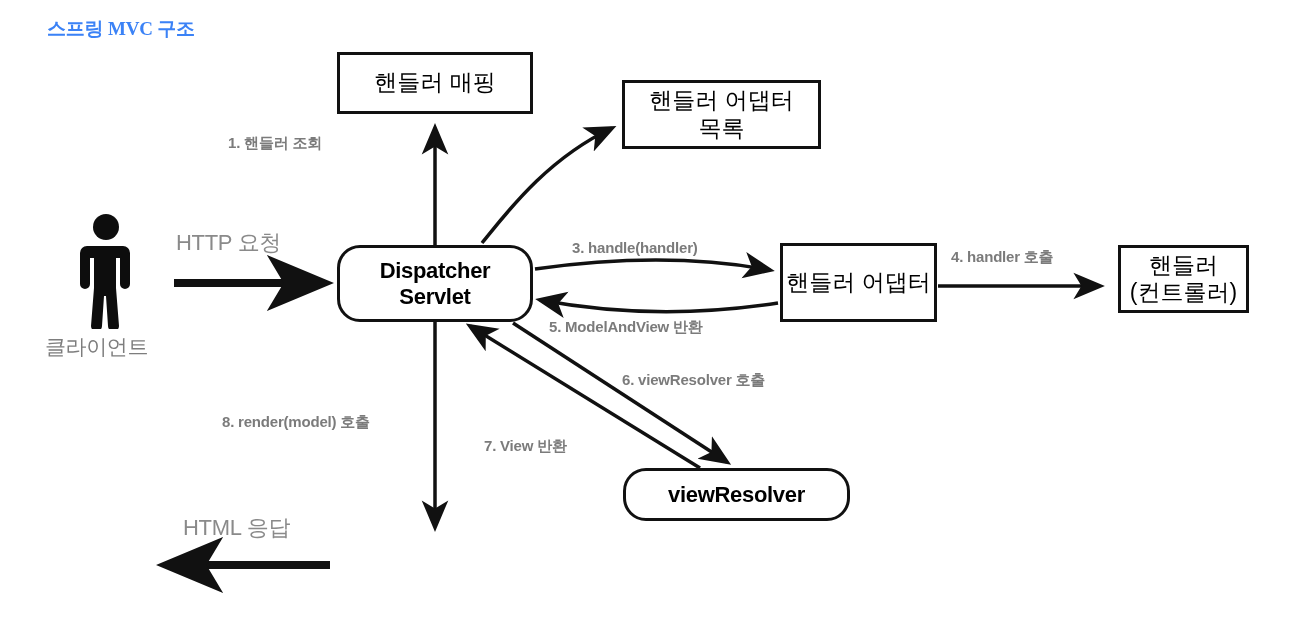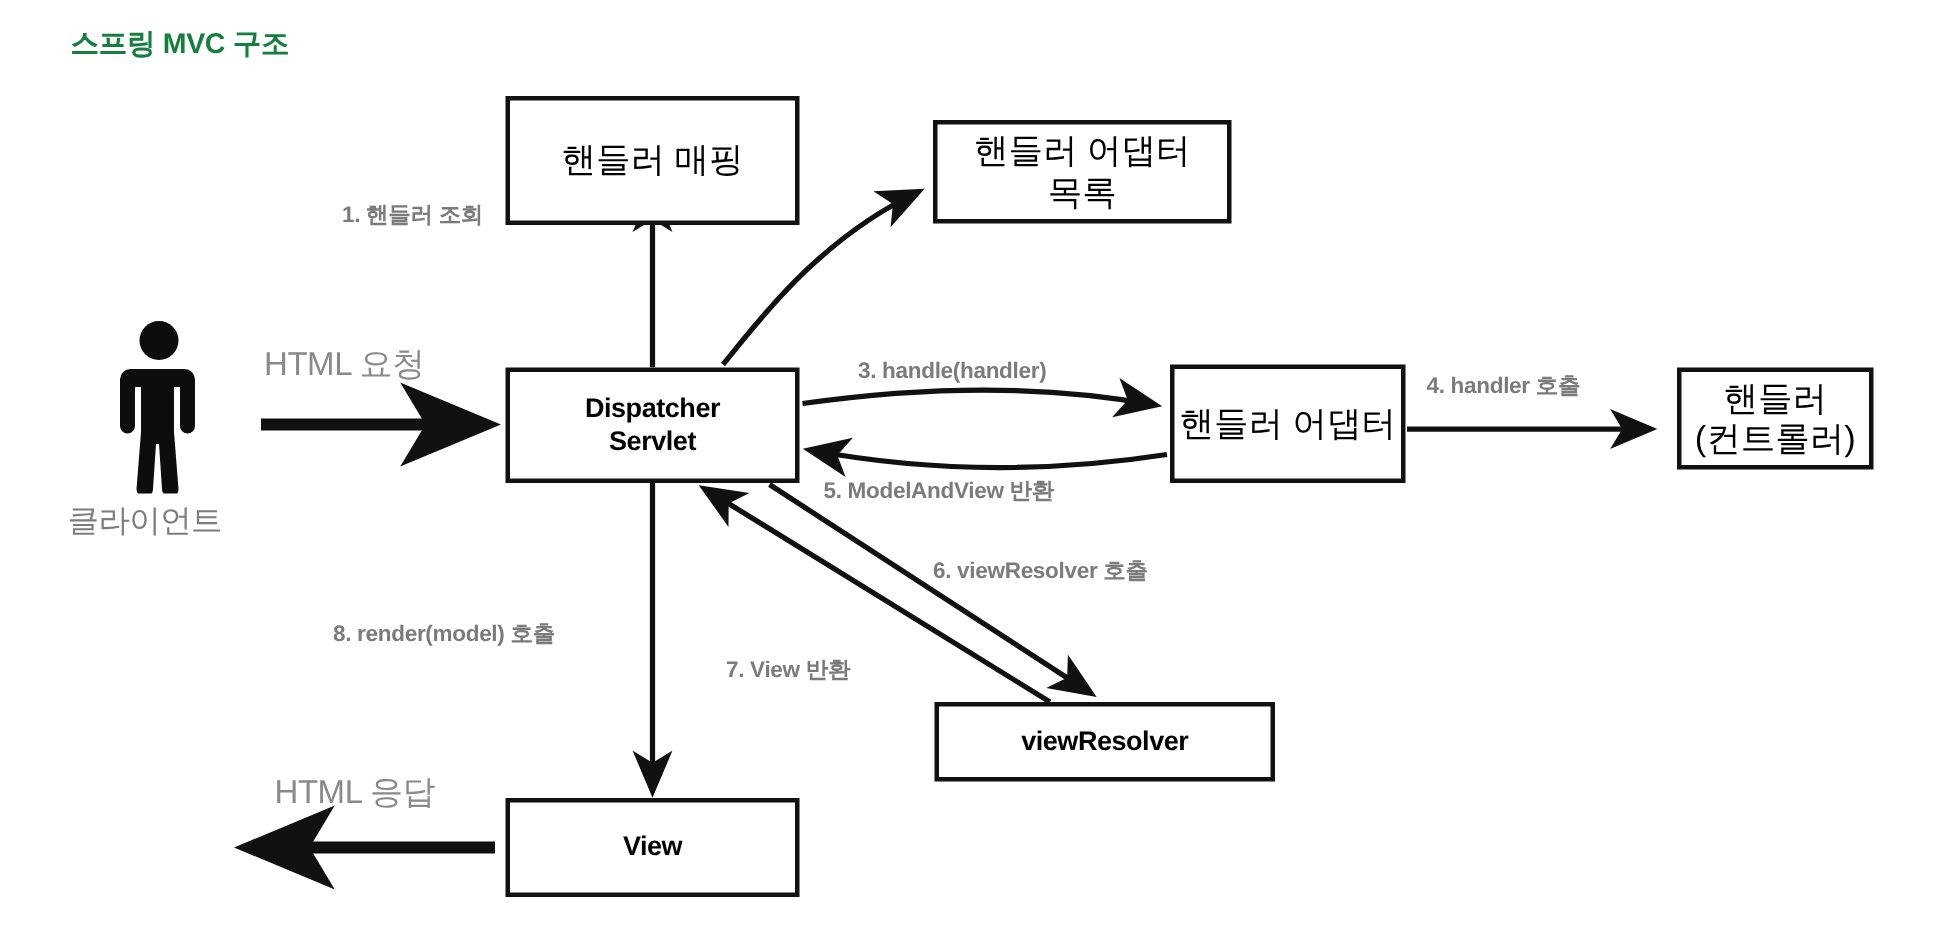--- a/index.html
+++ b/index.html
@@ -14,39 +14,40 @@
     overflow: hidden;
   }
   #diagram-root { position: absolute; inset: 0; }
   #edges { position: absolute; left: 0; top: 0; width: 1304px; height: 628px; }
 
   .page-title {
     position: absolute;
     left: 47px; top: 16px;
     font-size: 19px;
     font-weight: bold;
-    color: #15803d;
+    color: #3b82f6;
     letter-spacing: -0.2px;
     white-space: nowrap;
+    font-family: Liberation Serif, serif;
   }
 
   .node {
     position: absolute;
     border: 3px solid #111111;
     background: #ffffff;
     display: flex;
     align-items: center;
     justify-content: center;
     text-align: center;
     color: #000000;
     line-height: 1.18;
     white-space: pre-line;
   }
   .node-kr { font-size: 23px; font-weight: 400; }
-  .node-en { font-size: 18px; font-weight: bold; letter-spacing: -0.3px; }
+  .node-en { font-size: 22px; font-weight: bold; letter-spacing: -0.3px; border-radius: 23px; }
 
   .edge-label {
     position: absolute;
     color: #7b7b7b;
     font-size: 15px;
     font-weight: bold;
     white-space: nowrap;
     letter-spacing: -0.2px;
   }
   .edge-label.plain {
@@ -124,38 +125,37 @@
   </svg>
 
   <svg class="client-icon" viewBox="0 0 56 115" xmlns="http://www.w3.org/2000/svg">
     <circle cx="28" cy="13" r="13" fill="#0d0d0d"></circle>
     <path d="M11,32 h34 a7,7 0 0 1 7,7 v31 a5,5 0 0 1 -10,0 v-26 h-4 v30
              l3,38 a5.5,5.5 0 0 1 -11,0 l-2,-30 h-2 l-2,30 a5.5,5.5 0 0 1 -11,0
              l3,-38 v-30 h-4 v26 a5,5 0 0 1 -10,0 v-31 a7,7 0 0 1 7,-7 z" fill="#0d0d0d"></path>
   </svg>
   <div class="client-label" style="left:45px; top:333px;">클라이언트</div>
 
-  <div class="node node-kr" style="left:337px; top:64px; width:196px; height:86px;">핸들러 매핑</div>
+  <div class="node node-kr" style="left:337px; top:52px; width:196px; height:62px;">핸들러 매핑</div>
 
   <div class="node node-kr" style="left:622px; top:80px; width:199px; height:69px;">핸들러 어댑터
 목록</div>
 
   <div class="node node-en" style="left:337px; top:245px; width:196px; height:77px;">Dispatcher
 Servlet</div>
 
   <div class="node node-kr" style="left:780px; top:243px; width:157px; height:79px;">핸들러 어댑터</div>
 
   <div class="node node-kr" style="left:1118px; top:245px; width:131px; height:68px;">핸들러
 (컨트롤러)</div>
 
   <div class="node node-en" style="left:623px; top:468px; width:227px; height:53px;">viewResolver</div>
 
-  <div class="node node-en" style="left:337px; top:532px; width:196px; height:66px;">View</div>
 
-  <div class="edge-label plain" style="left:176px; top:228px;">HTML 요청</div>
+  <div class="edge-label plain" style="left:176px; top:228px;">HTTP 요청</div>
 
   <div class="edge-label plain" style="left:183px; top:513px;">HTML 응답</div>
 
   <div class="edge-label" style="left:208px; top:134px;margin-left:20px;">1. 핸들러 조회</div>
 
 
   <div class="edge-label" style="left:572px; top:239px;">3. handle(handler)</div>
 
   <div class="edge-label" style="left:951px; top:248px;">4. handler 호출</div>
 

